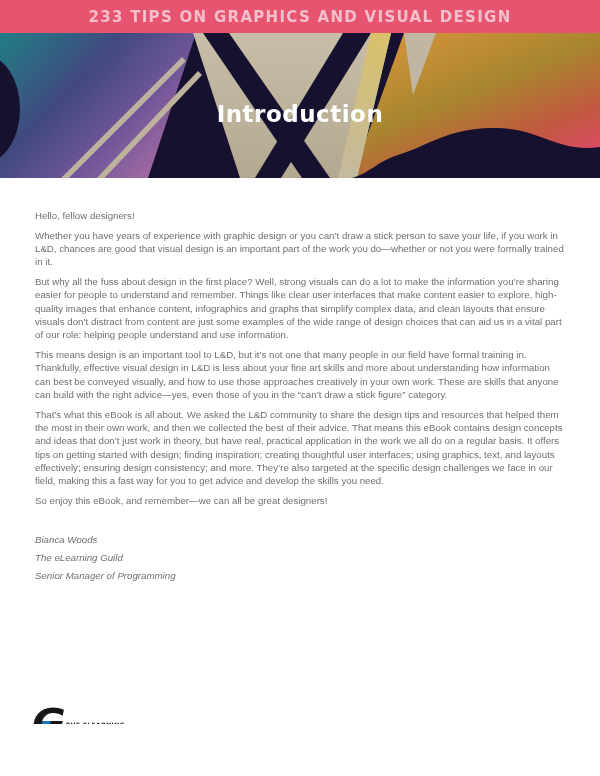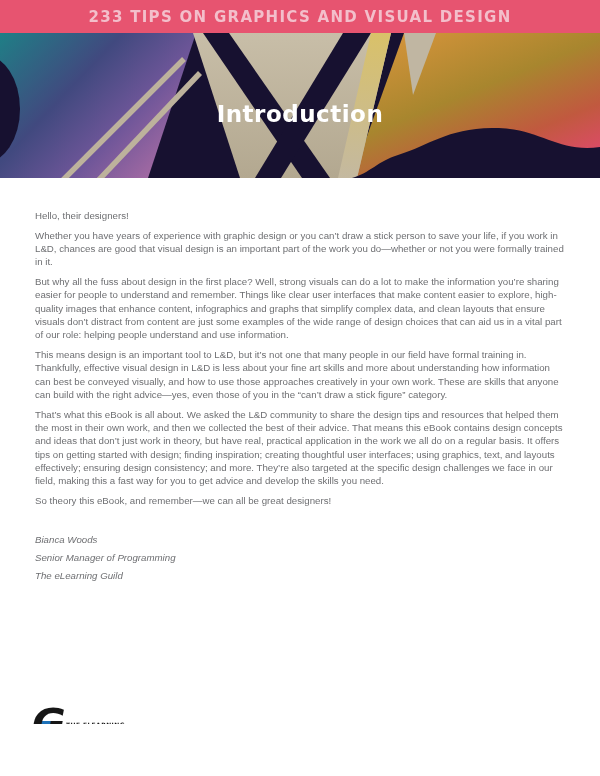--- a/index.html
+++ b/index.html
@@ -149,30 +149,30 @@
       <polygon points="203,0 229,0 330,145 302,145" fill="#171130"></polygon>
       <polygon points="343,0 371,0 281,145 255,145" fill="#171130"></polygon>
       <polygon points="371,0 391,0 357,145 338,145" fill="url(#lgStripe)"></polygon>
 
       <path d="M352,145 C370,140 378,128 398,122 C430,112 446,96 492,95 C540,94 556,120 600,114 L600,145 Z" fill="#171130"></path>
     </svg>
     <h1>Introduction</h1>
   </div>
 
   <main class="content">
-    <p>Hello, their designers!</p>
+    <p>Hello, fellow designers!</p>
     <p>Whether you have years of experience with graphic design or you can’t draw a stick person to save your life, if you work in L&amp;D, chances are good that visual design is an important part of the work you do—whether or not you were formally trained in it.</p>
     <p>But why all the fuss about design in the first place? Well, strong visuals can do a lot to make the information you’re sharing easier for people to understand and remember. Things like clear user interfaces that make content easier to explore, high-quality images that enhance content, infographics and graphs that simplify complex data, and clean layouts that ensure visuals don’t distract from content are just some examples of the wide range of design choices that can aid us in a vital part of our role: helping people understand and use information.</p>
     <p>This means design is an important tool to L&amp;D, but it’s not one that many people in our field have formal training in. Thankfully, effective visual design in L&amp;D is less about your fine art skills and more about understanding how information can best be conveyed visually, and how to use those approaches creatively in your own work. These are skills that anyone can build with the right advice—yes, even those of you in the “can’t draw a stick figure” category.</p>
     <p>That’s what this eBook is all about. We asked the L&amp;D community to share the design tips and resources that helped them the most in their own work, and then we collected the best of their advice. That means this eBook contains design concepts and ideas that don’t just work in theory, but have real, practical application in the work we all do on a regular basis. It offers tips on getting started with design; finding inspiration; creating thoughtful user interfaces; using graphics, text, and layouts effectively; ensuring design consistency; and more. They’re also targeted at the specific design challenges we face in our field, making this a fast way for you to get advice and develop the skills you need.</p>
-    <p>So theory this eBook, and remember—we can all be great designers!</p>
+    <p>So enjoy this eBook, and remember—we can all be great designers!</p>
     <div class="signature">
       <p>Bianca Woods</p>
+      <p>The eLearning Guild</p>
       <p>Senior Manager of Programming</p>
-      <p>The eLearning Guild</p>
     </div>
   </main>
 
   <div class="footer-logo">
     <div class="logo-g-wrap">
       <span class="logo-blue"></span>
       <span class="logo-g">G</span>
     </div>
     <div class="logo-right">
       <span class="logo-top">THE ELEARNING</span>

